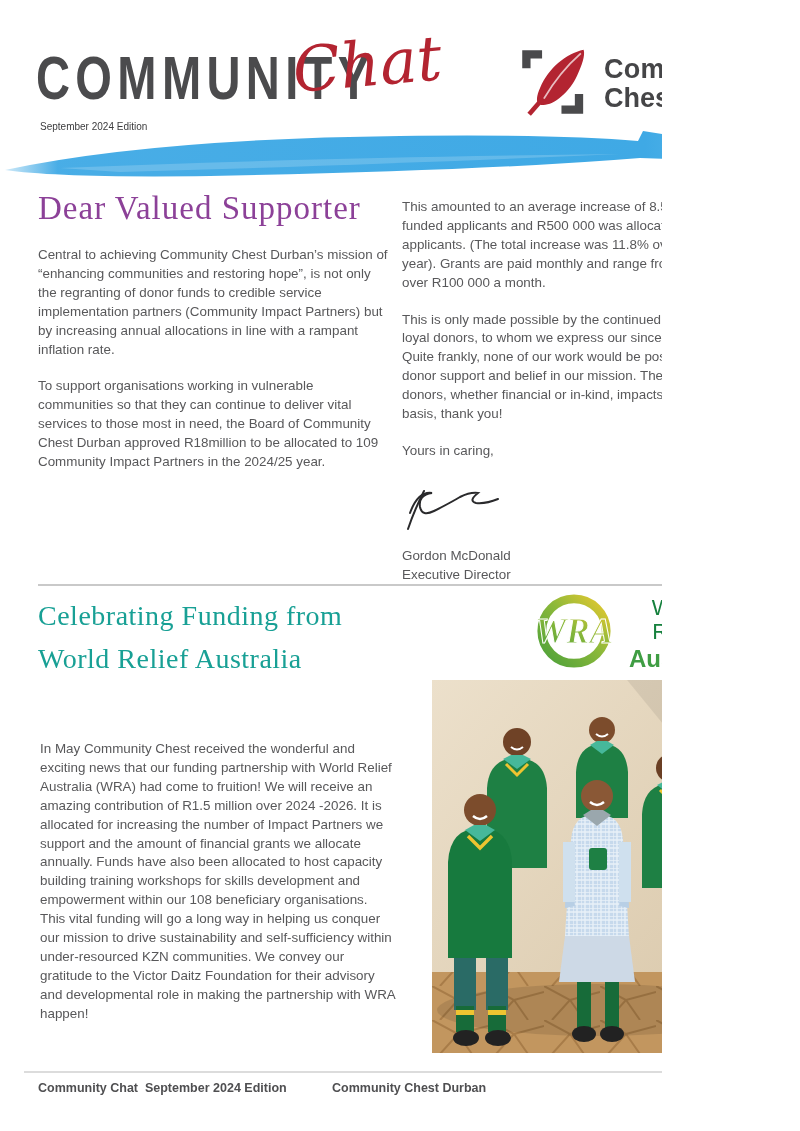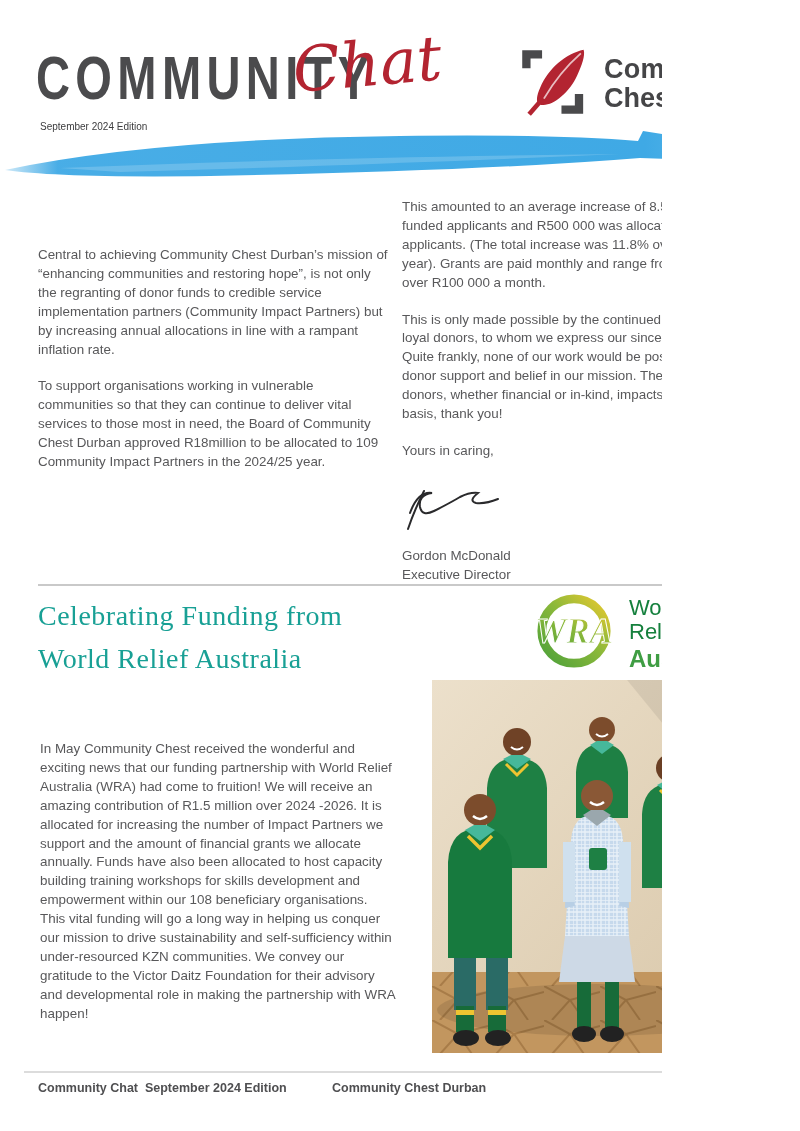--- a/index.html
+++ b/index.html
@@ -36,21 +36,21 @@
   .sig-name{margin-top:4px;}
   .sig-title{}
 
   
   .divider{position:absolute;left:38px;top:584px;width:724px;height:0;border:none;border-top:2px solid #c9c9c9;margin:0;}
 
   
   .funding-heading{position:absolute;left:38px;top:594px;margin:0;width:380px;font-family:"Liberation Serif",serif;
     font-weight:400;font-size:28px;line-height:43px;letter-spacing:0.5px;color:#18a095;}
   .funding-body{left:40px;top:740px;width:356px;}
-  .wra-logo{position:absolute;left:533px;top:592px;display:flex;align-items:center;gap:14px;}
+  .wra-logo{position:absolute;left:533px;top:592px;display:flex;align-items:center;gap:14px;text-align:center;}
   .wra-text{line-height:1.1;}
   .wra-line1{font-size:22px;color:#15803d;font-weight:400;}
   .wra-line2{font-size:24px;color:#3f9d43;font-weight:700;margin-top:2px;}
   .photo{position:absolute;left:432px;top:680px;width:330px;height:373px;}
 
   
   .footer-line{position:absolute;left:24px;top:1071px;width:756px;border:none;border-top:2px solid #dcdcdc;margin:0;}
   .footer-text{position:absolute;top:1081px;font-size:12.5px;font-weight:700;color:#4f4f51;white-space:pre-wrap;}
   .footer-left{left:38px;}
   .footer-center{left:332px;}
@@ -91,20 +91,21 @@
           <stop offset="0.07" stop-color="#3fa9e5" stop-opacity="0.95"></stop>
           <stop offset="0.85" stop-color="#3fa9e5"></stop>
           <stop offset="1" stop-color="#63c0ee"></stop>
         </linearGradient>
       </defs>
       <path fill="url(#brushfade)" d="M5 46 Q 150 15 400 12 Q 560 10 638 17 L 643 7 L 692 15 L 758 30 L 694 36 L 640 34 Q 480 47 210 52 Q 60 54 5 46 Z"></path>
       <path fill="#ffffff" opacity="0.18" d="M60 44 Q 300 34 620 30 Q 400 40 120 48 Z"></path>
     </svg>
   </div>
 
+  <h1 class="letter-heading">Dear Valued Supporter</h1>
 
   <div class="col letter-left">
     <p>Central to achieving Community Chest Durban’s mission of “enhancing communities and restoring hope”, is not only the regranting of donor funds to credible service implementation partners (Community Impact Partners) but by increasing annual allocations in line with a rampant inflation rate.</p>
     <p>To support organisations working in vulnerable communities so that they can continue to deliver vital services to those most in need, the Board of Community Chest Durban approved R18million to be allocated to 109 Community Impact Partners in the 2024/25 year.</p>
   </div>
 
   <div class="col letter-right">
     <p>This amounted to an average increase of 8.5% to previously funded applicants and R500 000 was allocated to fund new applicants. (The total increase was 11.8% over the 2023/24 year). Grants are paid monthly and range from R5 000 to over R100 000 a month.</p>
     <p>This is only made possible by the continued generosity of our loyal donors, to whom we express our sincere gratitude. Quite frankly, none of our work would be possible without donor support and belief in our mission. The kindness of all donors, whether financial or in-kind, impacts lives on a daily basis, thank you!</p>
     <p class="closing">Yours in caring,</p>

